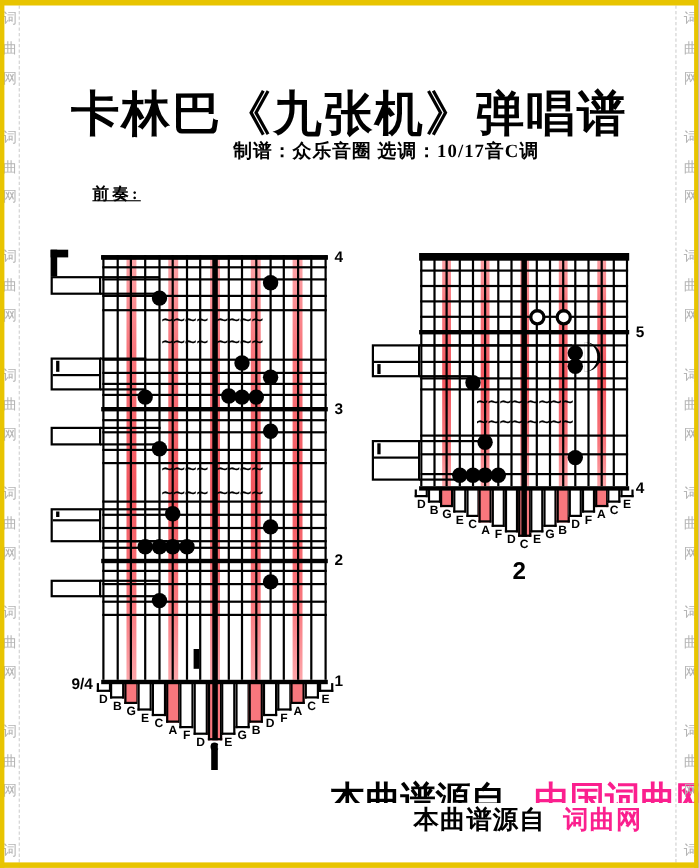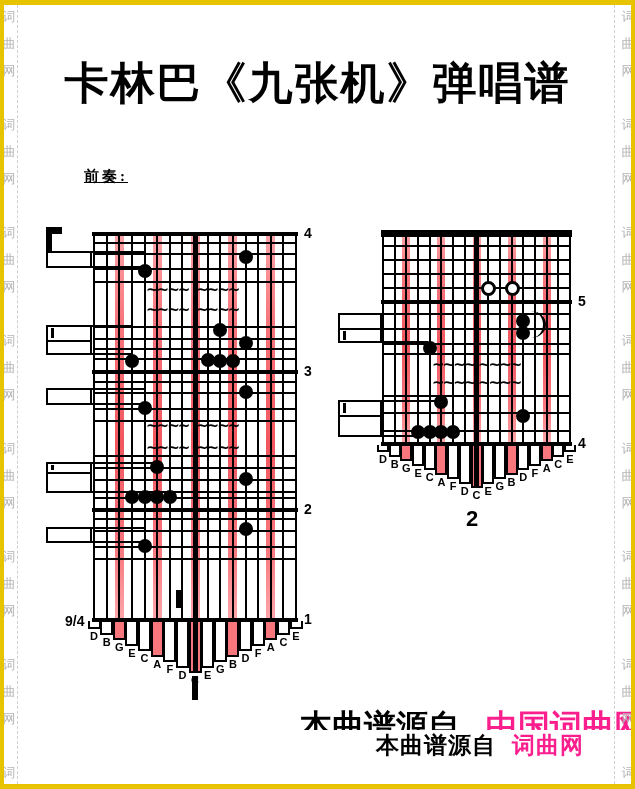--- a/index.html
+++ b/index.html
@@ -86,22 +86,23 @@
       <div class="abs wm-char" style="left: 620px; top: 548px; width: 16px; height: 16px;">词</div>
       <div class="abs wm-char" style="left: 620px; top: 575px; width: 16px; height: 16px;">曲</div>
       <div class="abs wm-char" style="left: 620px; top: 602px; width: 16px; height: 16px;">网</div>
       <div class="abs wm-char" style="left: 620px; top: 656px; width: 16px; height: 16px;">词</div>
       <div class="abs wm-char" style="left: 620px; top: 683px; width: 16px; height: 16px;">曲</div>
       <div class="abs wm-char" style="left: 620px; top: 710px; width: 16px; height: 16px;">网</div>
       <div class="abs wm-char" style="left: 620px; top: 764px; width: 16px; height: 16px;">词</div>
     </div>
 
 
-  <div class="abs title" style="left:40px;top:54px;width:555px;">卡林巴《九张机》弹唱谱</div>
-
+  <div class="abs title" style="left:40px;top:74px;width:555px;">卡林巴《九张机》弹唱谱</div>
+
+  <div class="abs credits" style="left:212px;top:126px;">制谱：众乐音圈  选调：10/17音C调</div>
 
   <div class="abs prelude" style="left:84px;top:167px;">前奏:</div>
 
   <div id="fig" class="abs" style="left:0;top:0;width:635px;height:789px;">
       <div class="abs stripe" style="left: 114.75px; top: 232px; width: 9px; height: 386px;"></div>
       <div class="abs stripe" style="left: 152.625px; top: 232px; width: 9px; height: 386px;"></div>
       <div class="abs stripe" style="left: 190.5px; top: 232px; width: 9px; height: 386px;"></div>
       <div class="abs stripe" style="left: 228.375px; top: 232px; width: 9px; height: 386px;"></div>
       <div class="abs stripe" style="left: 266.25px; top: 232px; width: 9px; height: 386px;"></div>
       <div class="abs hline" style="left: 93px; top: 242px; width: 204px; height: 2px;"></div>

